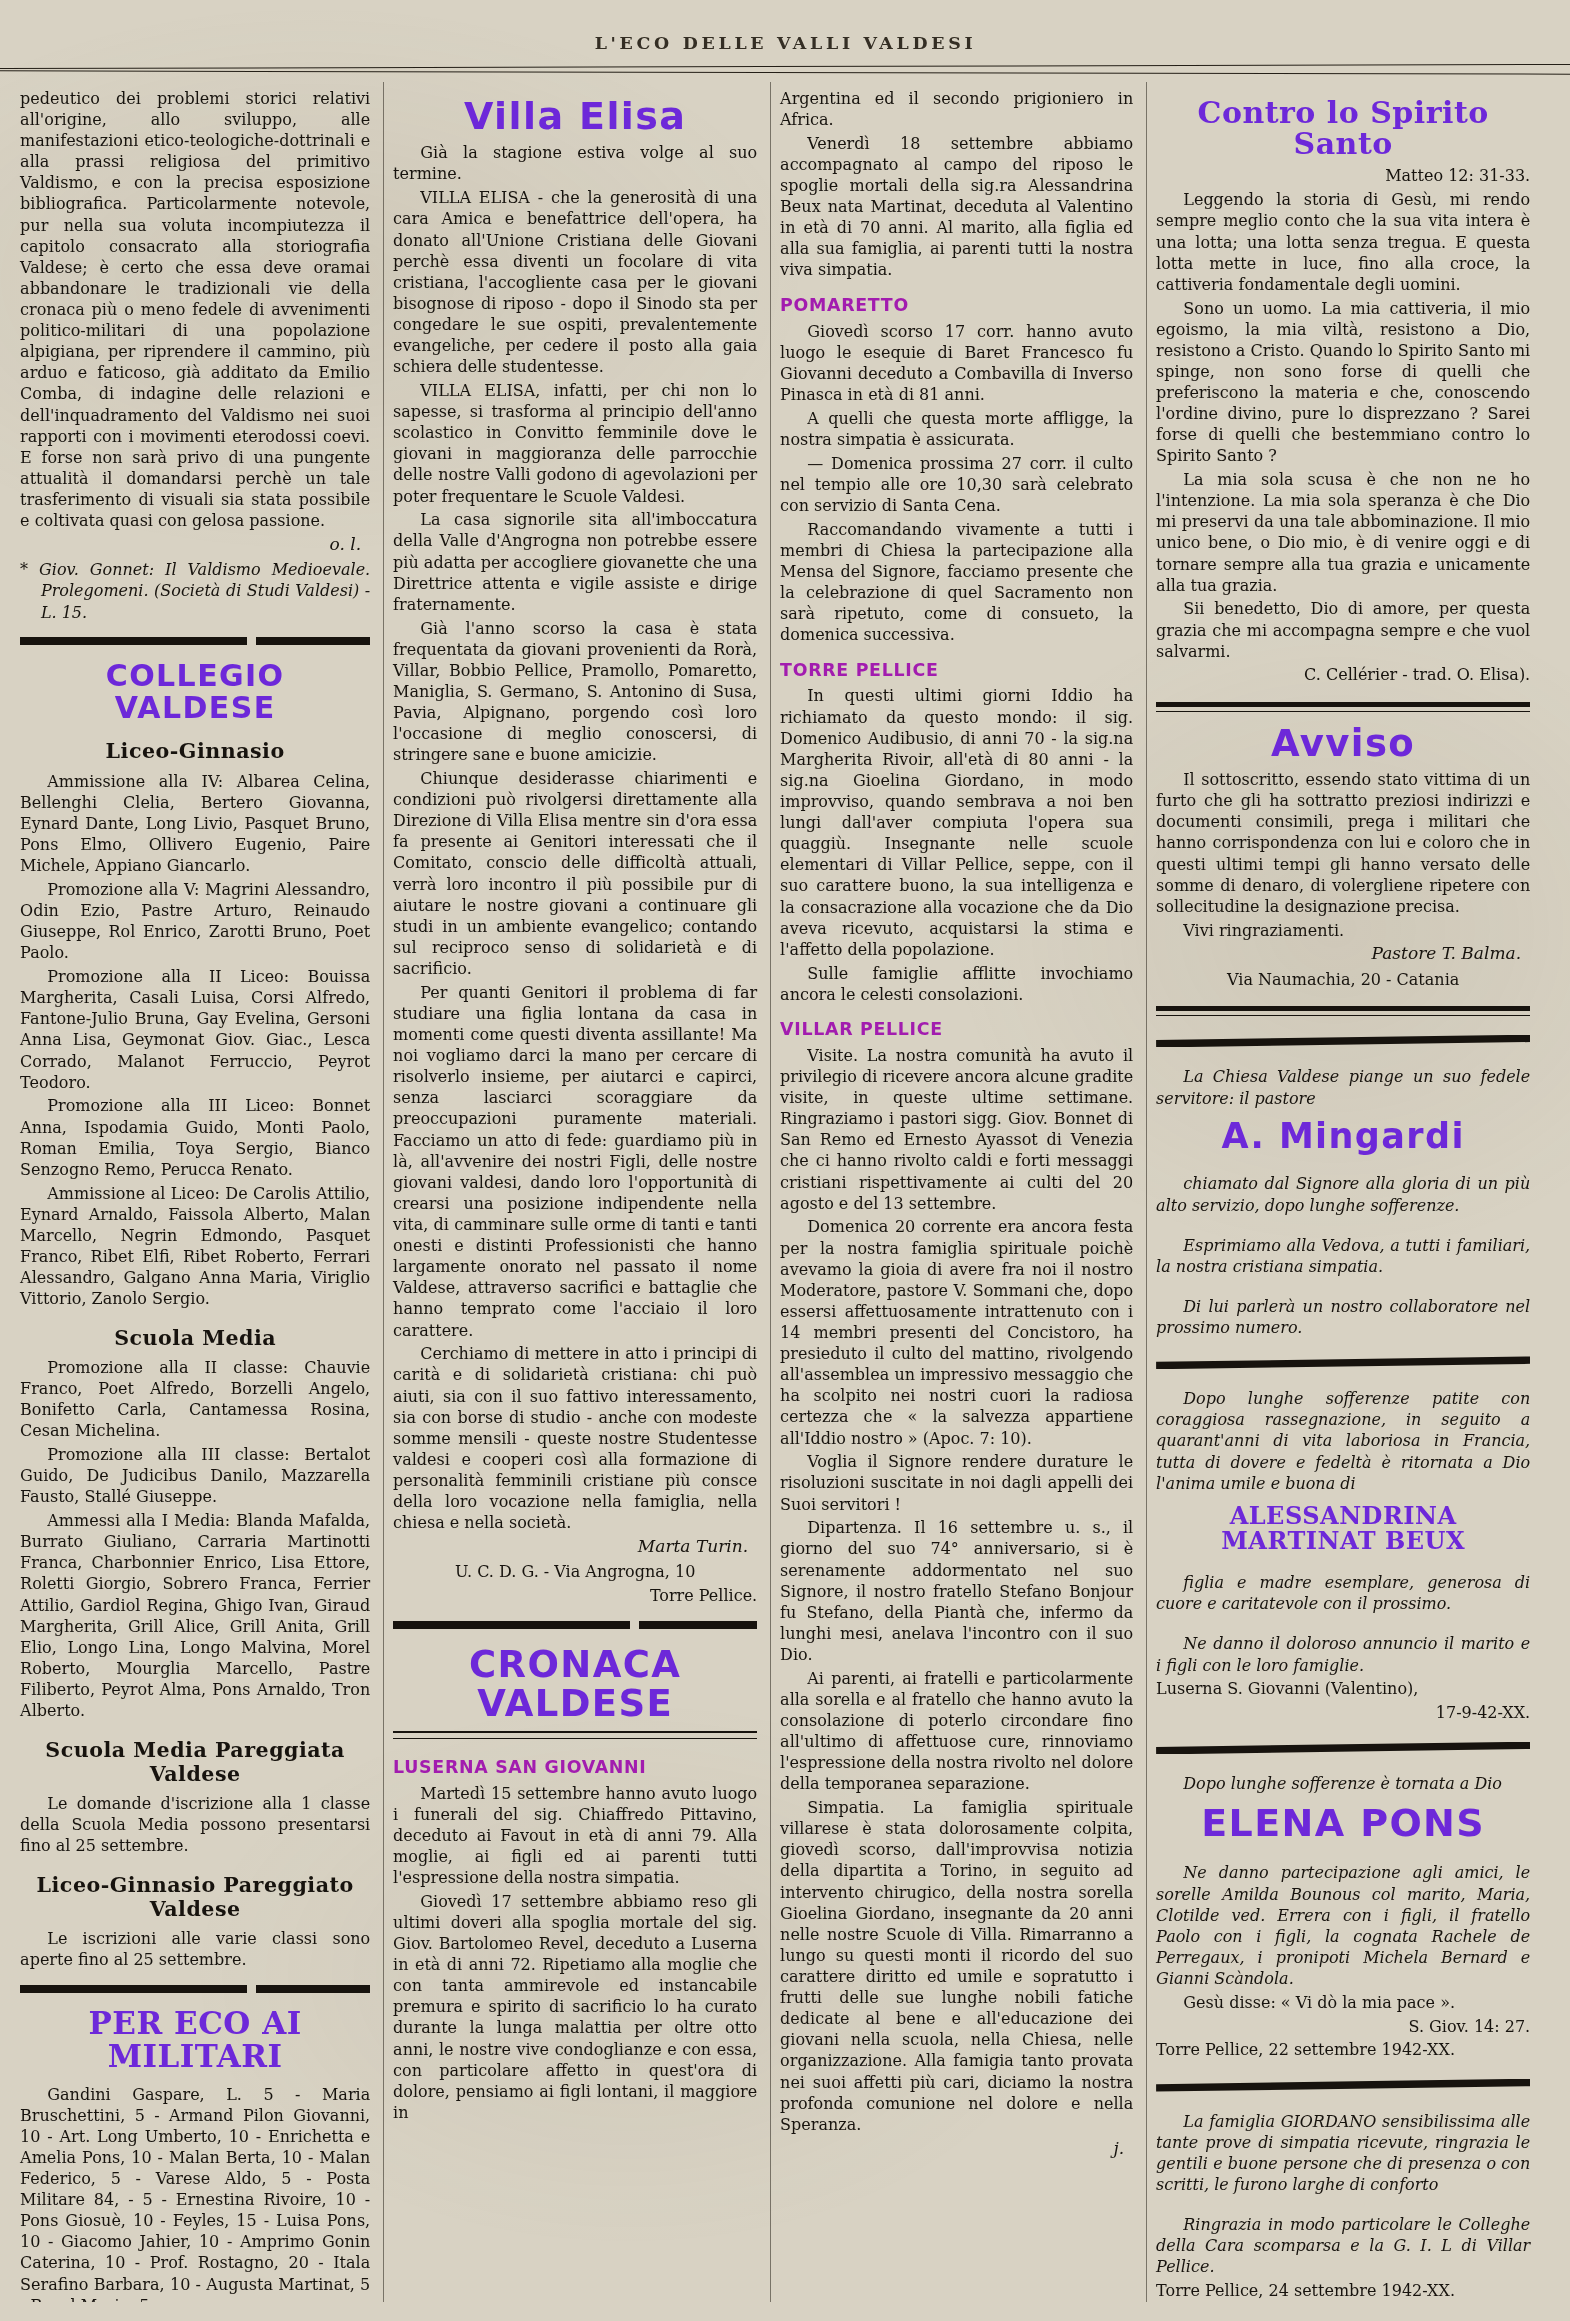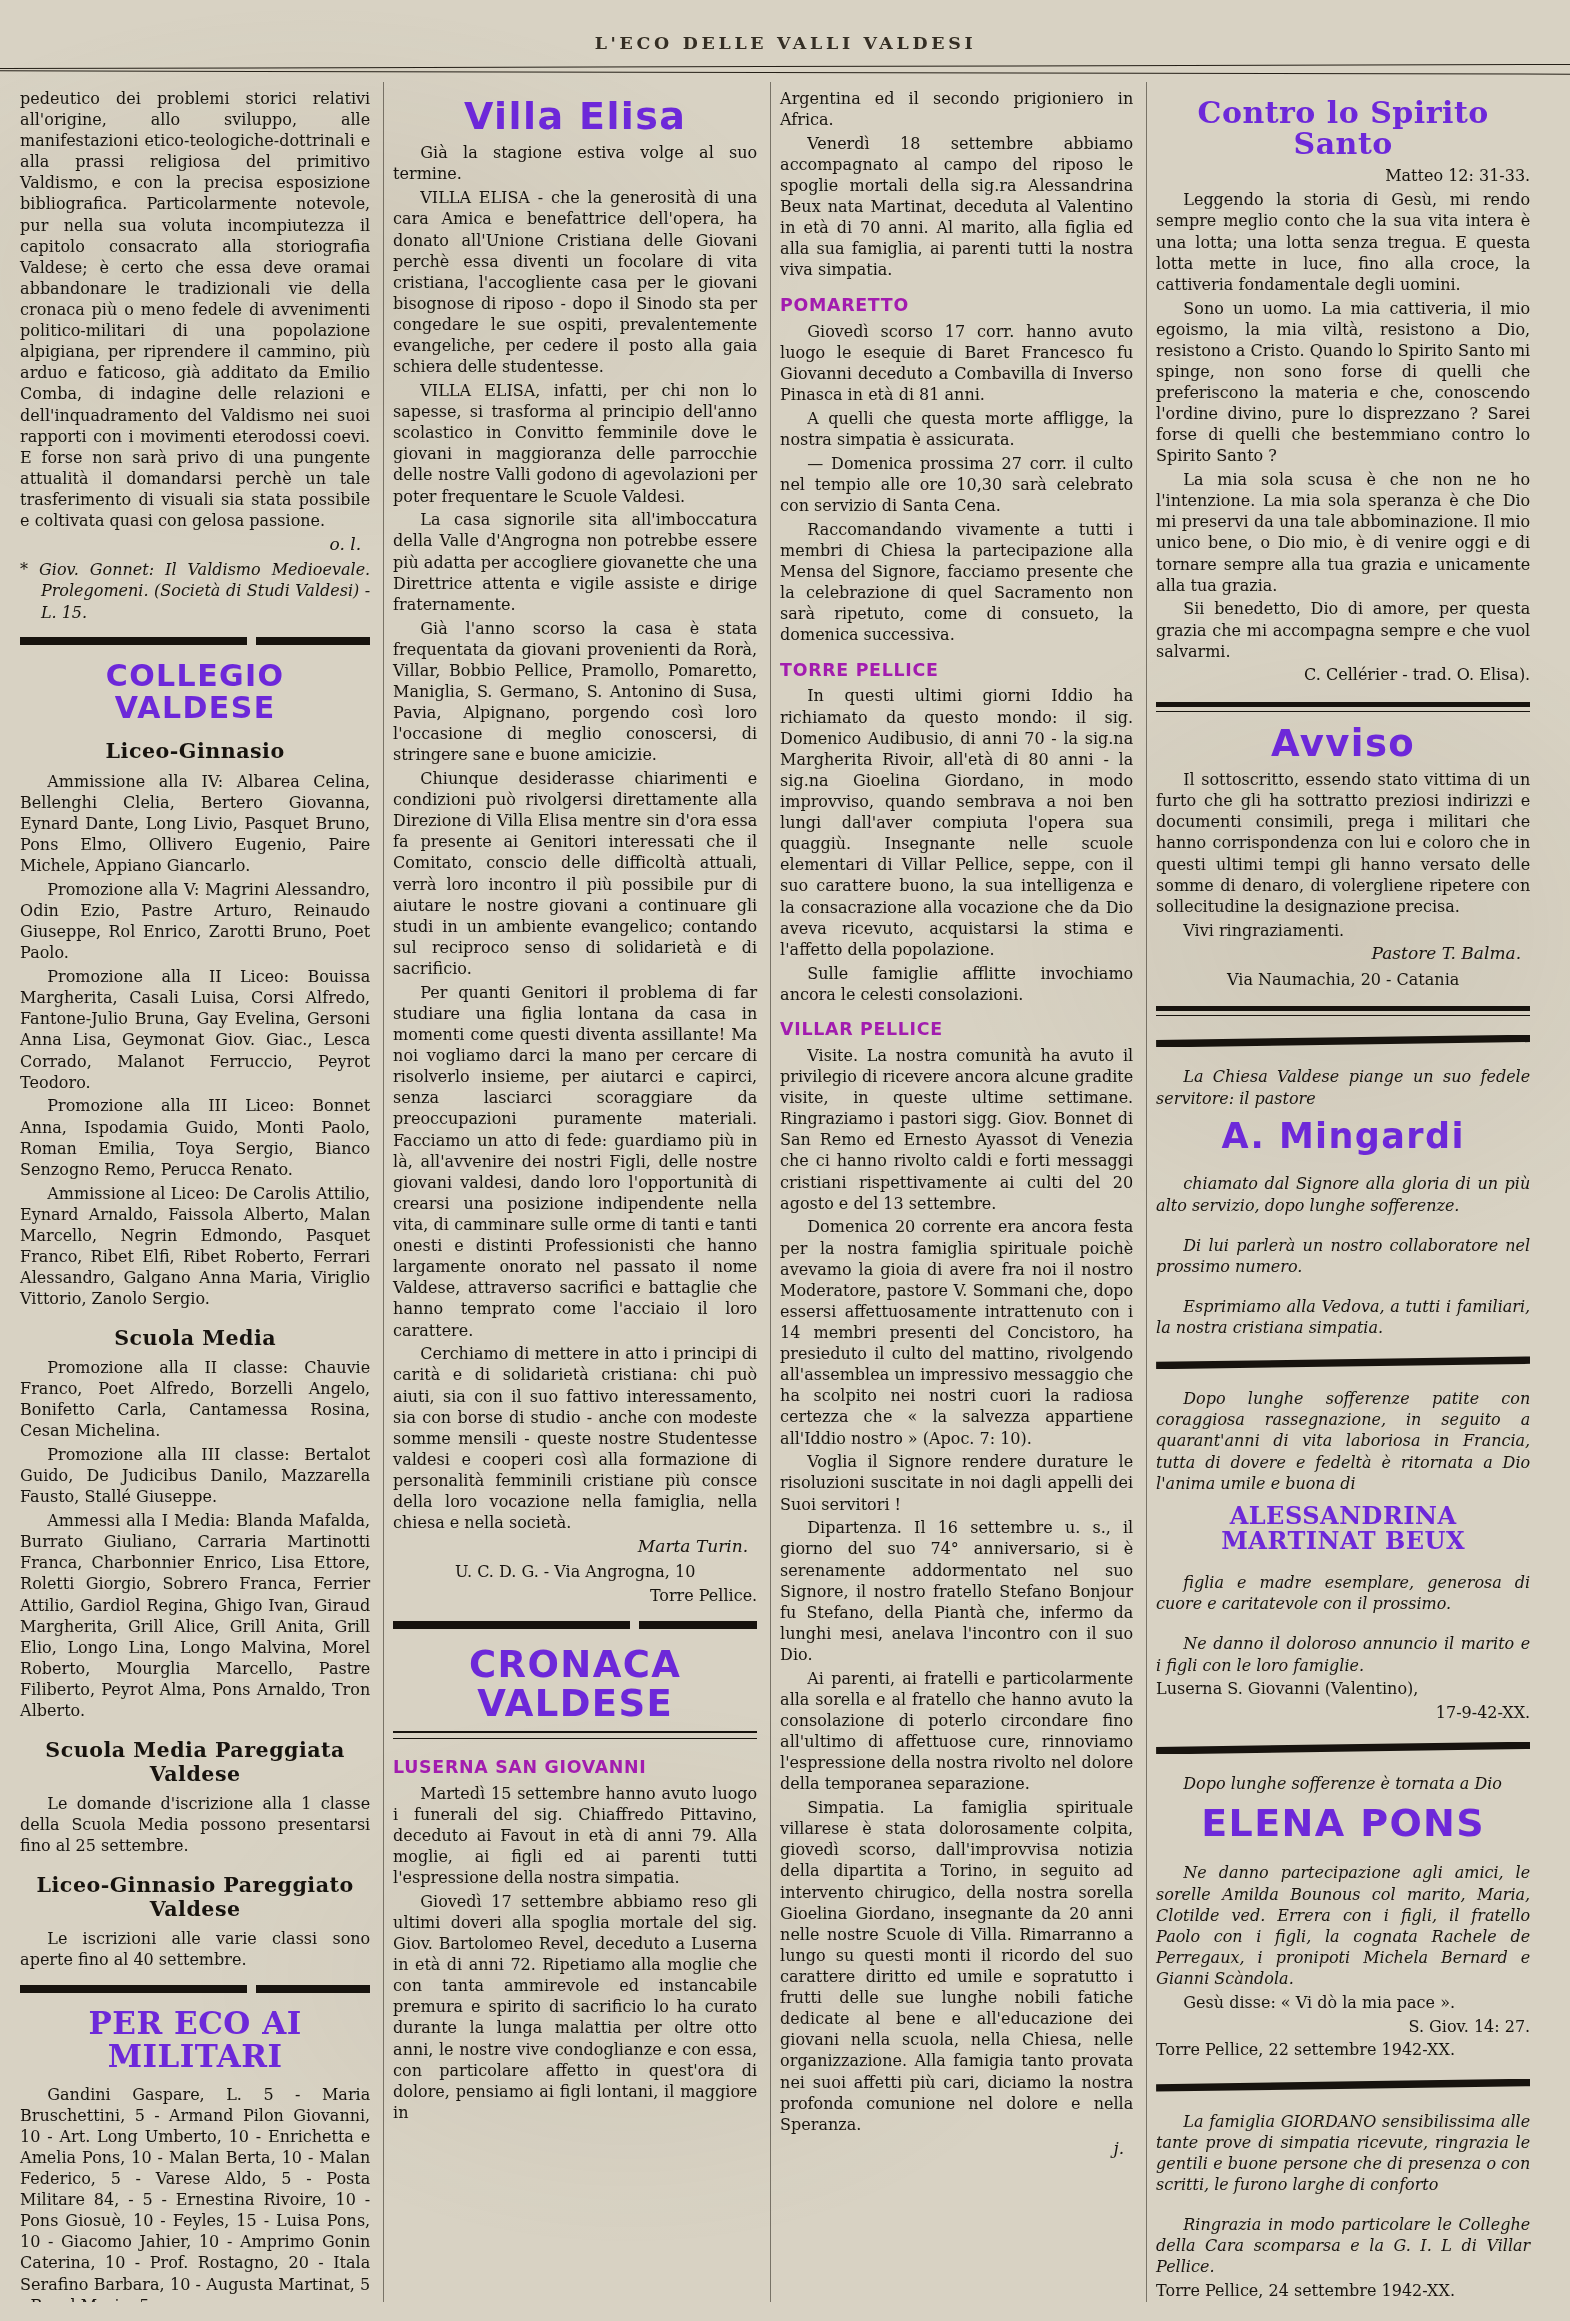--- a/index.html
+++ b/index.html
@@ -105,21 +105,21 @@
         <div class="b-p">Promozione alla II Liceo: Bouissa Margherita, Casali Luisa, Corsi Alfredo, Fantone-Julio Bruna, Gay Evelina, Gersoni Anna Lisa, Geymonat Giov. Giac., Lesca Corrado, Malanot Ferruccio, Peyrot Teodoro.</div>
         <div class="b-p">Promozione alla III Liceo: Bonnet Anna, Ispodamia Guido, Monti Paolo, Roman Emilia, Toya Sergio, Bianco Senzogno Remo, Perucca Renato.</div>
         <div class="b-p">Ammissione al Liceo: De Carolis Attilio, Eynard Arnaldo, Faissola Alberto, Malan Marcello, Negrin Edmondo, Pasquet Franco, Ribet Elfi, Ribet Roberto, Ferrari Alessandro, Galgano Anna Maria, Viriglio Vittorio, Zanolo Sergio.</div>
         <div class="b-h2">Scuola Media</div>
         <div class="b-p">Promozione alla II classe: Chauvie Franco, Poet Alfredo, Borzelli Angelo, Bonifetto Carla, Cantamessa Rosina, Cesan Michelina.</div>
         <div class="b-p">Promozione alla III classe: Bertalot Guido, De Judicibus Danilo, Mazzarella Fausto, Stallé Giuseppe.</div>
         <div class="b-p">Ammessi alla I Media: Blanda Mafalda, Burrato Giuliano, Carraria Martinotti Franca, Charbonnier Enrico, Lisa Ettore, Roletti Giorgio, Sobrero Franca, Ferrier Attilio, Gardiol Regina, Ghigo Ivan, Giraud Margherita, Grill Alice, Grill Anita, Grill Elio, Longo Lina, Longo Malvina, Morel Roberto, Mourglia Marcello, Pastre Filiberto, Peyrot Alma, Pons Arnaldo, Tron Alberto.</div>
         <div class="b-h2">Scuola Media Pareggiata Valdese</div>
         <div class="b-p">Le domande d'iscrizione alla 1 classe della Scuola Media possono presentarsi fino al 25 settembre.</div>
         <div class="b-h2">Liceo-Ginnasio Pareggiato Valdese</div>
-        <div class="b-p">Le iscrizioni alle varie classi sono aperte fino al 40 settembre.</div>
+        <div class="b-p">Le iscrizioni alle varie classi sono aperte fino al 25 settembre.</div>
         <div class="b-bar"></div>
         <div class="b-h1 v-serif" style="font-size: 31px;">PER ECO AI MILITARI</div>
         <div class="b-p">Gandini Gaspare, L. 5 - Maria Bruschettini, 5 - Armand Pilon Giovanni, 10 - Art. Long Umberto, 10 - Enrichetta e Amelia Pons, 10 - Malan Berta, 10 - Malan Federico, 5 - Varese Aldo, 5 - Posta Militare 84, - 5 - Ernestina Rivoire, 10 - Pons Giosuè, 10 - Feyles, 15 - Luisa Pons, 10 - Giacomo Jahier, 10 - Amprimo Gonin Caterina, 10 - Prof. Rostagno, 20 - Itala Serafino Barbara, 10 - Augusta Martinat, 5 - Revel Maria, 5.</div>
       </section>
       <section class="col">
         <div class="b-h1 v-tight" style="font-size: 38px;">Villa Elisa</div>
         <div class="b-p">Già la stagione estiva volge al suo termine.</div>
         <div class="b-p">VILLA ELISA - che la generosità di una cara Amica e benefattrice dell'opera, ha donato all'Unione Cristiana delle Giovani perchè essa diventi un focolare di vita cristiana, l'accogliente casa per le giovani bisognose di riposo - dopo il Sinodo sta per congedare le sue ospiti, prevalentemente evangeliche, per cedere il posto alla gaia schiera delle studentesse.</div>
         <div class="b-p">VILLA ELISA, infatti, per chi non lo sapesse, si trasforma al principio dell'anno scolastico in Convitto femminile dove le giovani in maggioranza delle parrocchie delle nostre Valli godono di agevolazioni per poter frequentare le Scuole Valdesi.</div>
         <div class="b-p">La casa signorile sita all'imboccatura della Valle d'Angrogna non potrebbe essere più adatta per accogliere giovanette che una Direttrice attenta e vigile assiste e dirige fraternamente.</div>
@@ -168,22 +168,22 @@
         <div class="b-h1 v-tight" style="font-size: 37px;">Avviso</div>
         <div class="b-p">Il sottoscritto, essendo stato vittima di un furto che gli ha sottratto preziosi indirizzi e documenti consimili, prega i militari che hanno corrispondenza con lui e coloro che in questi ultimi tempi gli hanno versato delle somme di denaro, di volergliene ripetere con sollecitudine la designazione precisa.</div>
         <div class="b-p">Vivi ringraziamenti.</div>
         <div class="b-sig">Pastore T. Balma.</div>
         <div class="b-center">Via Naumachia, 20 - Catania</div>
         <div class="b-bar2"></div>
         <div class="b-slant"></div>
         <div class="b-pi">La Chiesa Valdese piange un suo fedele servitore: il pastore</div>
         <div class="b-h1 v-tight" style="font-size: 35px;">A. Mingardi</div>
         <div class="b-pi">chiamato dal Signore alla gloria di un più alto servizio, dopo lunghe sofferenze.</div>
+        <div class="b-pi">Esprimiamo alla Vedova, a tutti i familiari, la nostra cristiana simpatia.</div>
         <div class="b-pi">Di lui parlerà un nostro collaboratore nel prossimo numero.</div>
-        <div class="b-pi">Esprimiamo alla Vedova, a tutti i familiari, la nostra cristiana simpatia.</div>
         <div class="b-slant"></div>
         <div class="b-pi">Dopo lunghe sofferenze patite con coraggiosa rassegnazione, in seguito a quarant'anni di vita laboriosa in Francia, tutta di dovere e fedeltà è ritornata a Dio l'anima umile e buona di</div>
         <div class="b-h1 v-serif v-tight" style="font-size: 24px;">ALESSANDRINA MARTINAT BEUX</div>
         <div class="b-pi">figlia e madre esemplare, generosa di cuore e caritatevole con il prossimo.</div>
         <div class="b-pi">Ne danno il doloroso annuncio il marito e i figli con le loro famiglie.</div>
         <div class="b-line">Luserna S. Giovanni (Valentino),</div>
         <div class="b-right">17-9-42-XX.</div>
         <div class="b-slant"></div>
         <div class="b-pi">Dopo lunghe sofferenze è tornata a Dio</div>
         <div class="b-h1 v-tight" style="font-size: 38px;">ELENA PONS</div>

